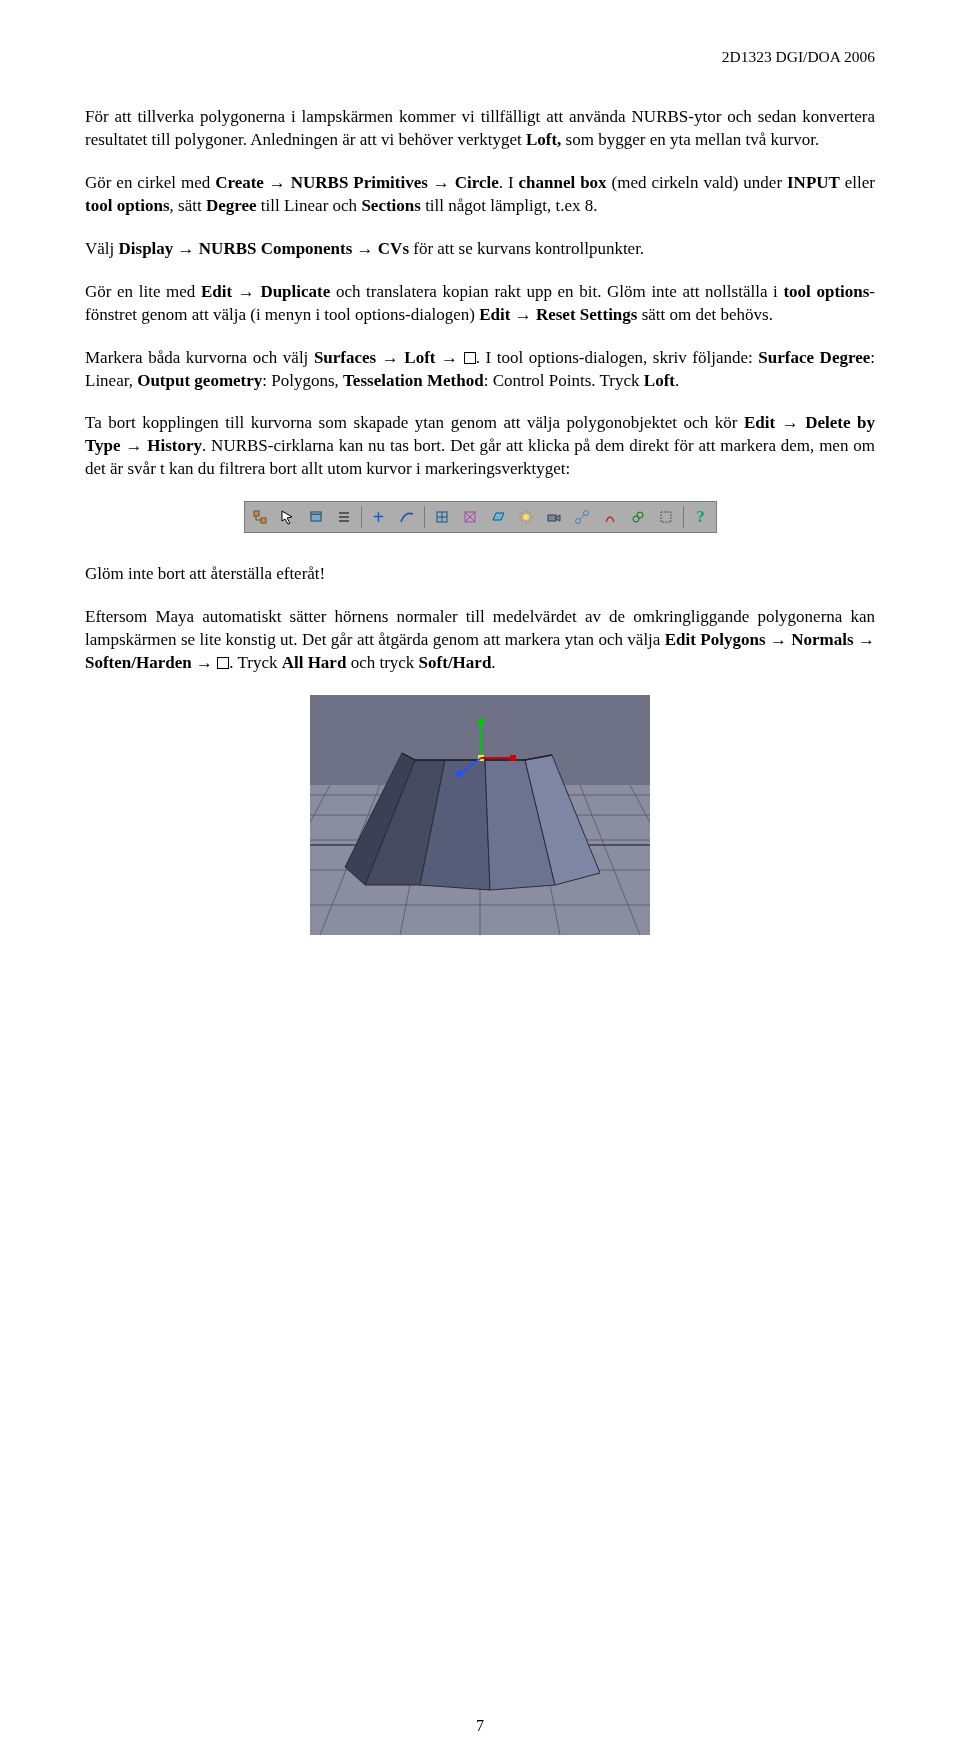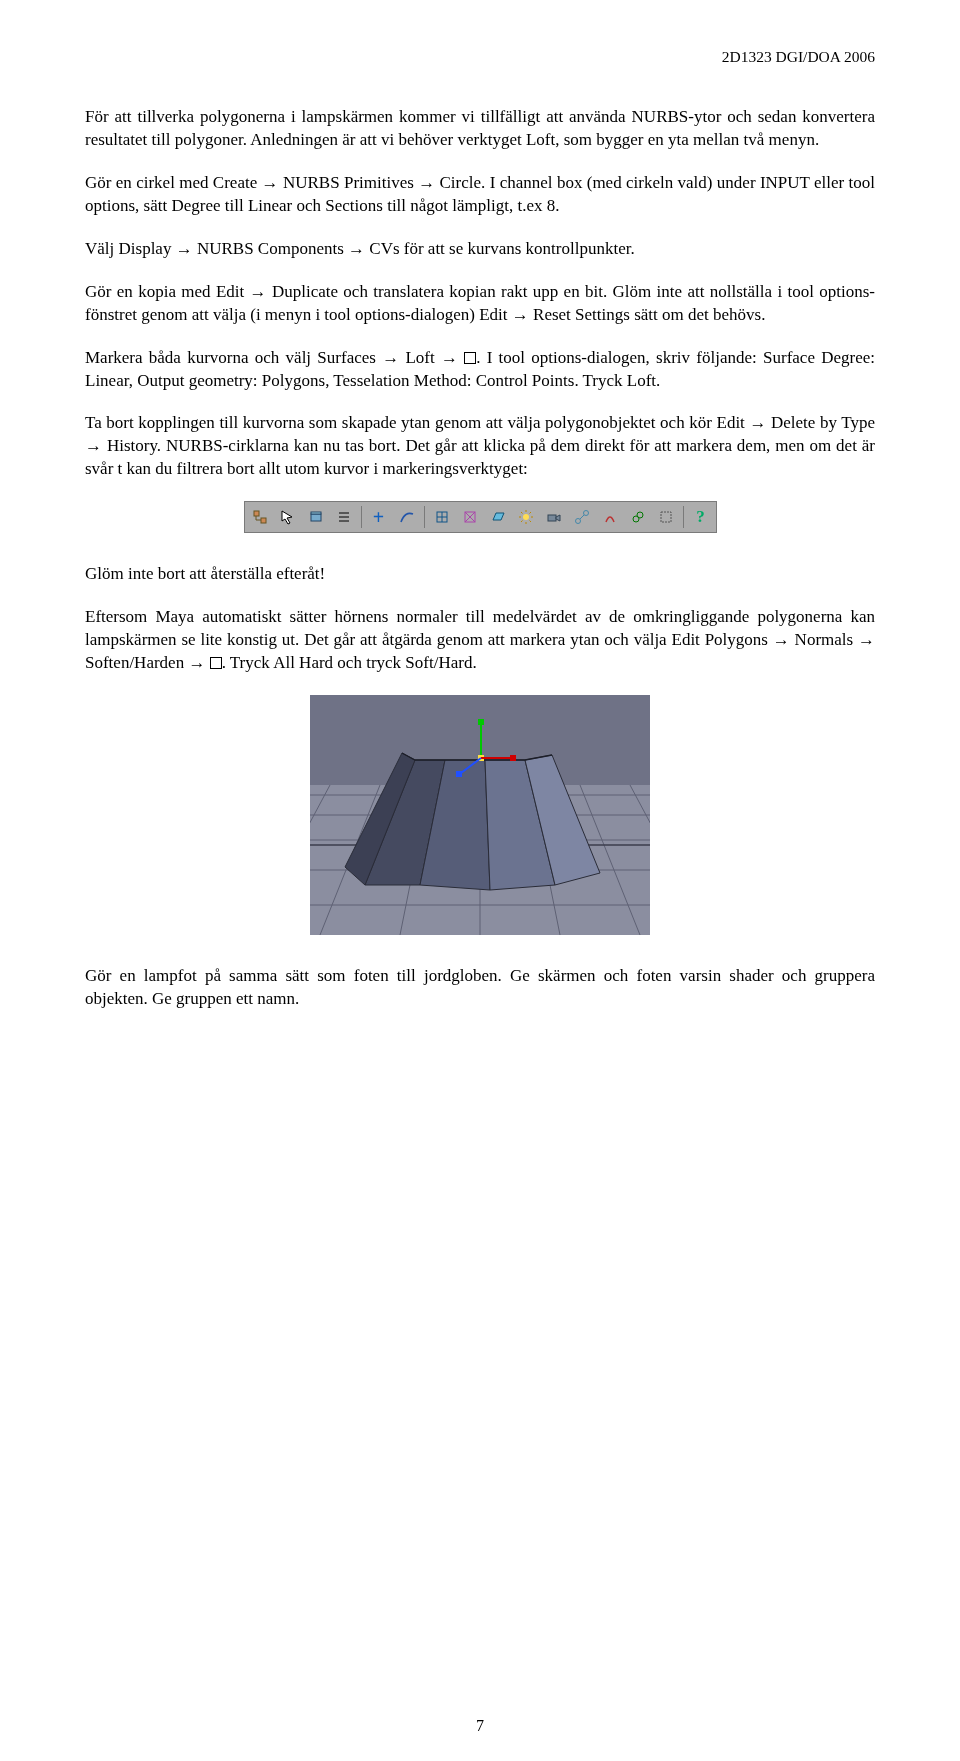--- a/index.html
+++ b/index.html
@@ -26,21 +26,21 @@
     font-size: 26px;
     font-weight: normal;
     margin: 0 0 6px 0;
   }
   p {
     font-size: 17px;
     line-height: 1.35;
     margin: 0 0 20px 0;
     text-align: justify;
   }
-  .bold { font-weight: normal; }
+  .bold { font-weight: bold; }
   .toolbar-wrap {
     display: flex;
     justify-content: center;
     margin: 18px 0 30px 0;
   }
   .toolbar {
     display: inline-flex;
     align-items: center;
     background: #adadad;
     border: 1px solid #7a7a7a;
@@ -93,33 +93,33 @@
 </style>
 </head>
 <body>
 
 <div class="page">
 
   <div class="header-right">2D1323 DGI/DOA 2006</div>
 
 
   <p>
-    <span>För att tillverka polygonerna i lampskärmen kommer vi tillfälligt att använda NURBS-ytor och sedan konvertera resultatet till polygoner. Anledningen är att vi behöver verktyget </span><span class="bold">Loft,</span><span> som bygger en yta mellan två menyn.</span>
+    <span>För att tillverka polygonerna i lampskärmen kommer vi tillfälligt att använda NURBS-ytor och sedan konvertera resultatet till polygoner. Anledningen är att vi behöver verktyget </span><span class="bold">Loft,</span><span> som bygger en yta mellan två kurvor.</span>
   </p>
 
   <p>
     <span>Gör en cirkel med </span><span class="bold">Create → NURBS Primitives → Circle</span><span>. I </span><span class="bold">channel box</span><span> (med cirkeln vald) under </span><span class="bold">INPUT</span><span> eller </span><span class="bold">tool options</span><span>, sätt </span><span class="bold">Degree</span><span> till Linear och </span><span class="bold">Sections</span><span> till något lämpligt, t.ex 8.</span>
   </p>
 
   <p>
     <span>Välj </span><span class="bold">Display → NURBS Components → CVs</span><span> för att se kurvans kontrollpunkter.</span>
   </p>
 
   <p>
-    <span>Gör en kopia med </span><span class="bold">Edit → Duplicate</span><span> och translatera kopian rakt upp en bit. Glöm inte att nollställa i </span><span class="bold">tool options</span><span>-fönstret genom att välja (i menyn i tool options-dialogen) </span><span class="bold">Edit → Reset Settings</span><span> sätt om det behövs.</span>
+    <span>Gör en lite med </span><span class="bold">Edit → Duplicate</span><span> och translatera kopian rakt upp en bit. Glöm inte att nollställa i </span><span class="bold">tool options</span><span>-fönstret genom att välja (i menyn i tool options-dialogen) </span><span class="bold">Edit → Reset Settings</span><span> sätt om det behövs.</span>
   </p>
 
   <p>
     <span>Markera båda kurvorna och välj </span><span class="bold">Surfaces → Loft → </span><span class="optbox"></span><span>. I tool options-dialogen, skriv följande: </span><span class="bold">Surface Degree</span><span>: Linear, </span><span class="bold">Output geometry</span><span>: Polygons, </span><span class="bold">Tesselation Method</span><span>: Control Points. Tryck </span><span class="bold">Loft</span><span>.</span>
   </p>
 
   <p>
     <span>Ta bort kopplingen till kurvorna som skapade ytan genom att välja polygonobjektet och kör </span><span class="bold">Edit → Delete by Type → History</span><span>. NURBS-cirklarna kan nu tas bort. Det går att klicka på dem direkt för att markera dem, men om det är svår t kan du filtrera bort allt utom kurvor i markeringsverktyget:</span>
   </p>
 
@@ -273,17 +273,16 @@
           <rect x="168" y="24" width="6" height="6" fill="#00c800"></rect>
           <line x1="171" y1="63" x2="200" y2="63" stroke="#d00000" stroke-width="2"></line>
           <rect x="200" y="60" width="6" height="6" fill="#d00000"></rect>
           <line x1="171" y1="63" x2="151" y2="78" stroke="#2050ff" stroke-width="2"></line>
           <rect x="146" y="76" width="6" height="6" fill="#2050ff"></rect>
         </g>
       </svg>
     </div>
   </div>
 
-  <p>Gör en lampfot på samma sätt som foten till jordgloben. Ge skärmen och foten varsin shader och gruppera objekten. Ge gruppen ett namn.</p>
 
 
   <div class="page-num">7</div>
 </div>
 
 </body></html>

